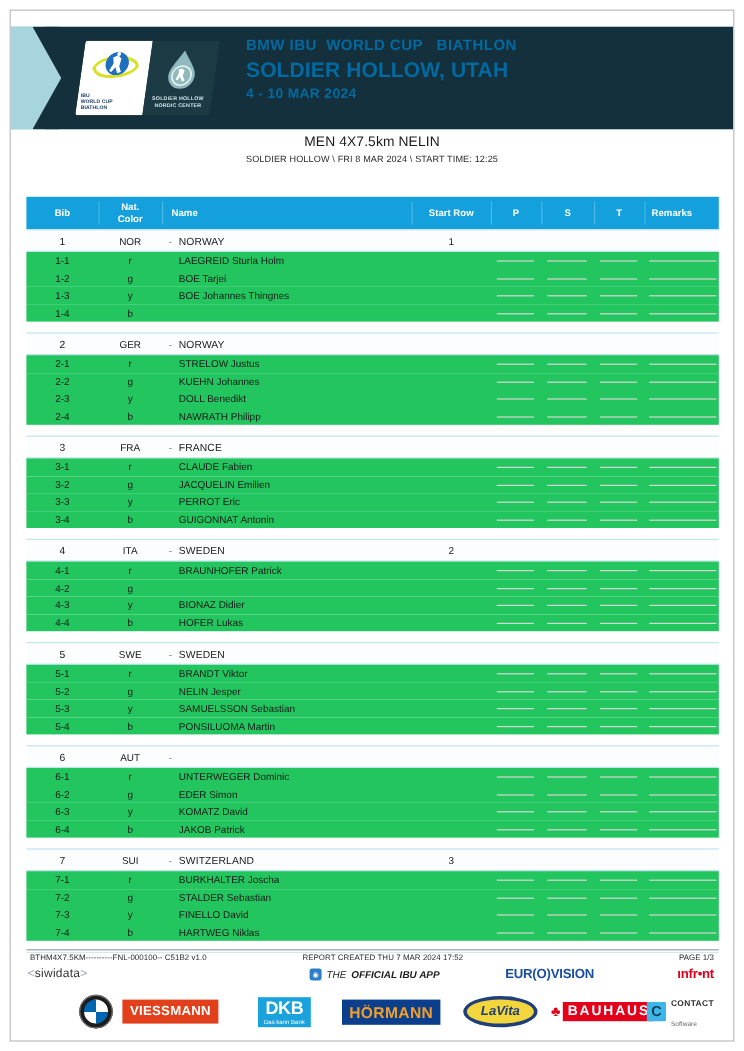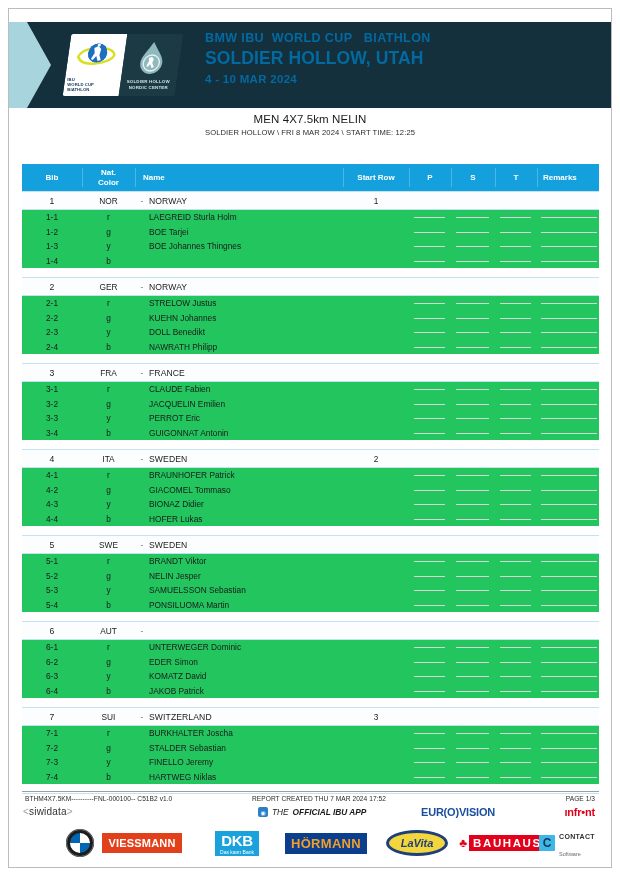--- a/index.html
+++ b/index.html
@@ -633,21 +633,20 @@
        <div class="cell center" style="left:60px;width:53px">r</div>
        <div class="cell" style="left:127px;width:194px">BRAUNHOFER Patrick</div>
        <div class="dashcell" style="left:392px;width:31px"></div>
        <div class="dashcell" style="left:434px;width:33px"></div>
        <div class="dashcell" style="left:478px;width:31px"></div>
        <div class="dashcell" style="left:519px;width:56px"></div>
         </div>
         <div class="ath-row">
           <div class="cell center" style="left:0px;width:60px">4-2</div>
        <div class="cell center" style="left:60px;width:53px">g</div>
-       <div class="cell" style="left:127px;width:194px">GIACOMEL Tommaso</div>
        <div class="dashcell" style="left:392px;width:31px"></div>
        <div class="dashcell" style="left:434px;width:33px"></div>
        <div class="dashcell" style="left:478px;width:31px"></div>
        <div class="dashcell" style="left:519px;width:56px"></div>
         </div>
         <div class="ath-row">
           <div class="cell center" style="left:0px;width:60px">4-3</div>
        <div class="cell center" style="left:60px;width:53px">y</div>
        <div class="cell" style="left:127px;width:194px">BIONAZ Didier</div>
        <div class="dashcell" style="left:392px;width:31px"></div>
@@ -779,21 +778,21 @@
        <div class="cell center" style="left:60px;width:53px">g</div>
        <div class="cell" style="left:127px;width:194px">STALDER Sebastian</div>
        <div class="dashcell" style="left:392px;width:31px"></div>
        <div class="dashcell" style="left:434px;width:33px"></div>
        <div class="dashcell" style="left:478px;width:31px"></div>
        <div class="dashcell" style="left:519px;width:56px"></div>
         </div>
         <div class="ath-row">
           <div class="cell center" style="left:0px;width:60px">7-3</div>
        <div class="cell center" style="left:60px;width:53px">y</div>
-       <div class="cell" style="left:127px;width:194px">FINELLO Jeremy</div>
+       <div class="cell" style="left:127px;width:194px">FINELLO David</div>
        <div class="dashcell" style="left:392px;width:31px"></div>
        <div class="dashcell" style="left:434px;width:33px"></div>
        <div class="dashcell" style="left:478px;width:31px"></div>
        <div class="dashcell" style="left:519px;width:56px"></div>
         </div>
         <div class="ath-row">
           <div class="cell center" style="left:0px;width:60px">7-4</div>
        <div class="cell center" style="left:60px;width:53px">b</div>
        <div class="cell" style="left:127px;width:194px">HARTWEG Niklas</div>
        <div class="dashcell" style="left:392px;width:31px"></div>

